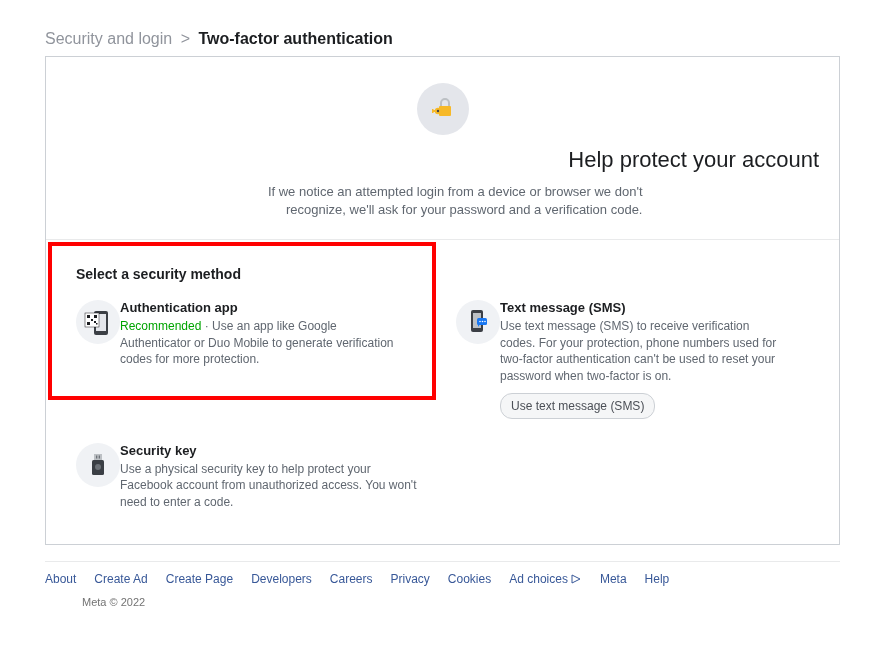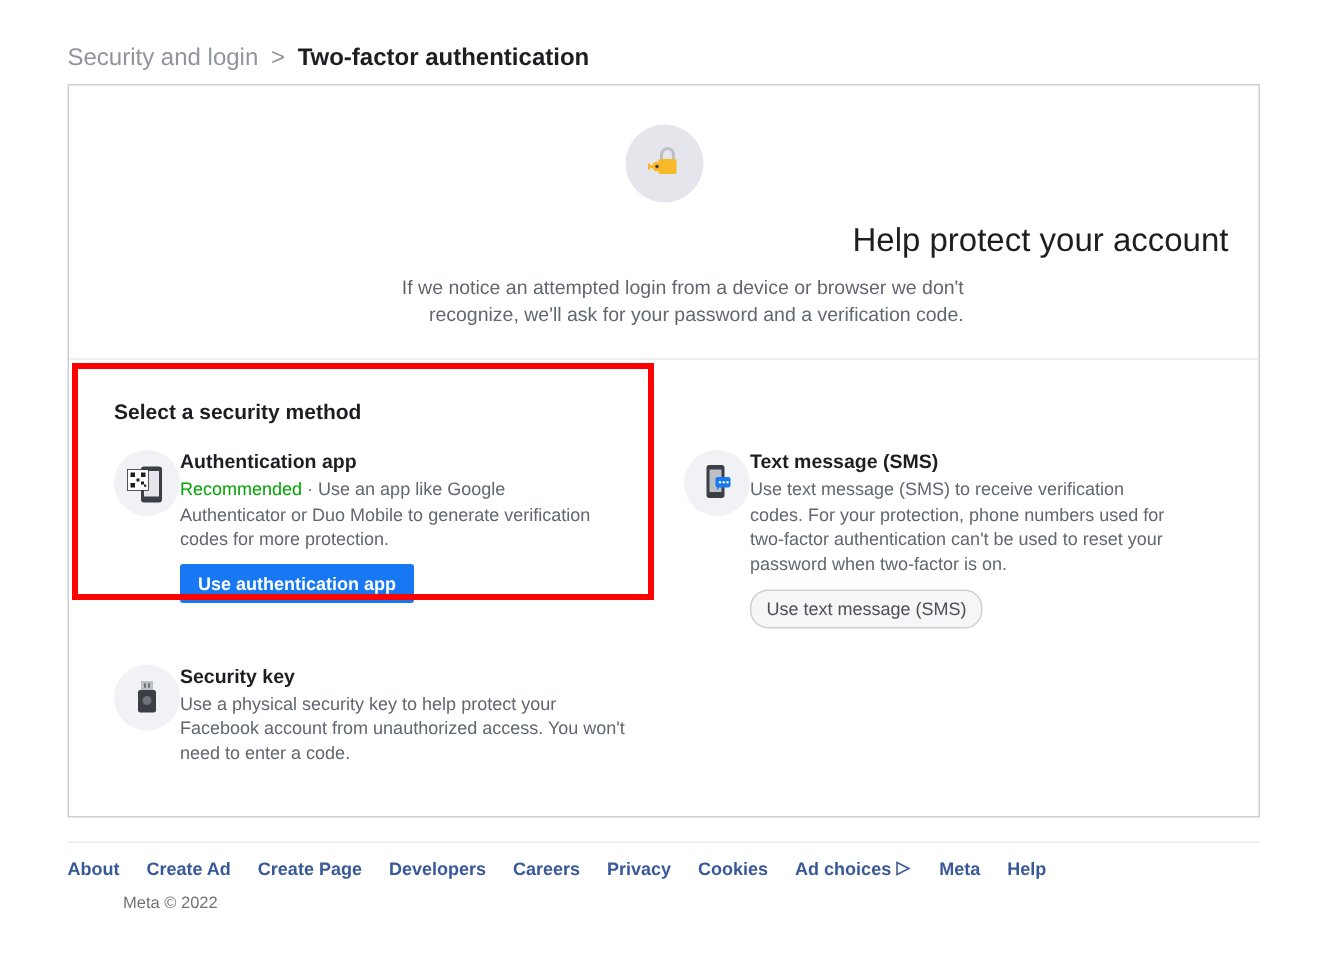--- a/index.html
+++ b/index.html
@@ -21,21 +21,21 @@
     .method-icon { flex-shrink: 0; width: 44px; height: 44px; border-radius: 50%; background: #f0f2f5; display: flex; align-items: center; justify-content: center; }
     .method-body h3 { font-size: 13px; font-weight: bold; color: #1c1e21; margin-bottom: 3px; }
     .method-body p { font-size: 12px; color: #606770; line-height: 1.38; margin-bottom: 8px; }
     .recommended { color: #00a400; font-weight: normal; }
     .btn-primary { background: #1877f2; color: #fff; border: none; padding: 6px 12px; font-size: 12px; font-weight: bold; border-radius: 2px; cursor: pointer; }
     .btn-secondary { background: #f5f6f7; color: #4b4f56; border: 1px solid #ccd0d5; padding: 5px 10px; font-size: 12px; font-weight: normal; border-radius: 12px; cursor: pointer; }
     .highlight { position: absolute; border: 4px solid #ff0000; pointer-events: none; }
     .method-full { width: 100%; }
     .sec-key-row { display: flex; gap: 14px; margin-top: 24px; }
     .footer { margin-top: 16px; border-top: 1px solid #e9eaeb; padding-top: 10px; font-size: 12px; }
-    .footer-links { display: flex; flex-wrap: wrap; gap: 18px; margin-bottom: 10px; font-weight: bold; }
+    .footer-links { display: flex; flex-wrap: wrap; gap: 18px; margin-bottom: 10px; }
     .footer-links a { color: #385898; text-decoration: none; cursor: pointer; }
     .copyright { color: #737373; font-size: 11px; margin-bottom: 8px; padding-left: 37px; }
     .adchoices { display: inline-flex; align-items: center; gap: 2px; }
     .rel { position: relative; }
   </style>
 </head>
 <body>
 
 <div class="container">
   <div class="breadcrumb">
@@ -78,21 +78,20 @@
               <rect x="9" y="13" width="2" height="2" fill="#1c1e21"></rect>
               <rect x="12" y="15" width="2" height="2" fill="#1c1e21"></rect>
               <rect x="14" y="17" width="1.5" height="1.5" fill="#1c1e21"></rect>
             </svg>
           </div>
           <div class="method-body">
             <h3>Authentication app</h3>
             <p>
               <span class="recommended">Recommended</span><span> · </span><span>Use an app like Google Authenticator or Duo Mobile to generate verification codes for more protection.</span>
             </p>
-            <button class="btn-primary">Use authentication app</button>
           </div>
         </div>
 
         <div class="method">
           <div class="method-icon">
             <svg width="30" height="30" viewBox="0 0 30 30">
               <rect x="8" y="3" width="12" height="22" rx="2" fill="#3b3f45"></rect>
               <rect x="10" y="6" width="8" height="15" fill="#bcc0c4"></rect>
               <rect x="14" y="11" width="10" height="7" rx="1.5" fill="#1877f2"></rect>
               <path d="M17 17 l-2 3 l0 -3 z" fill="#1877f2"></path>

